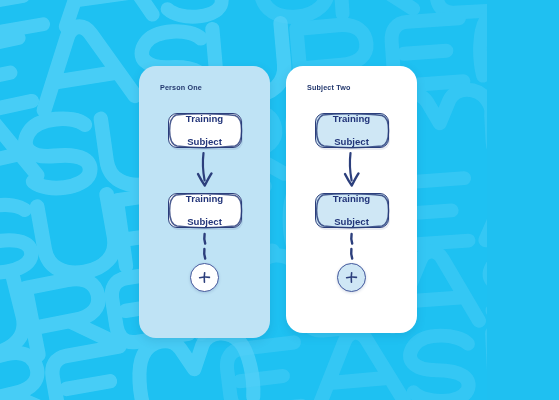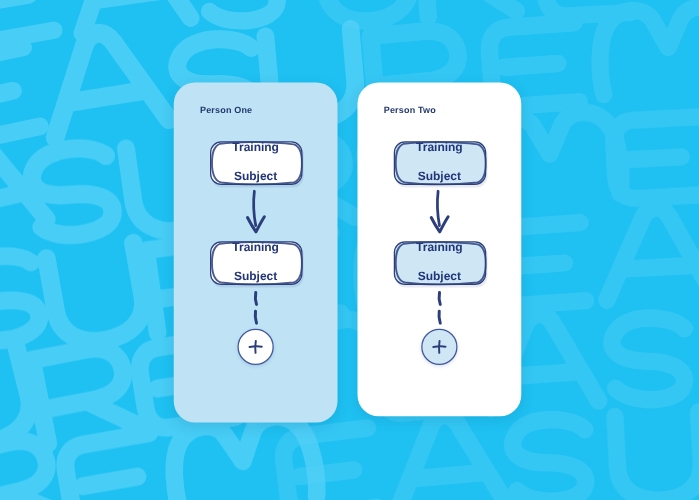--- a/index.html
+++ b/index.html
@@ -9,21 +9,21 @@
   body {
     width: 559px;
     height: 400px;
     overflow: hidden;
     font-family: "Liberation Sans", sans-serif;
     background: #1fc0f1;
   }
 
   #stage {
     position: relative;
-    width: 559px;
+    width: 487px;
     height: 400px;
     background: #be185d;
     overflow: hidden;
   }
 
   
   #bg-pattern {
     position: absolute;
     inset: 0;
     width: 559px;
@@ -342,21 +342,21 @@
           <svg viewBox="0 0 20 20" width="15" height="15" aria-hidden="true">
             <path d="M3.5 10.2 C7.5 9.4 13 9.2 16.6 9.8" fill="none" stroke="#2c3f7c" stroke-width="2.1" stroke-linecap="round"></path>
             <path d="M10.2 3.6 C9.6 7.4 9.4 12 9.9 16.3" fill="none" stroke="#2c3f7c" stroke-width="2.1" stroke-linecap="round"></path>
           </svg>
         </div>
 
       </div>
     </div>
 
     <div class="card variant-plain">
-      <div class="card-title">Person Two</div>
+      <div class="card-title">Subject Two</div>
 
       <div class="flow">
 
         <div class="node">
           <svg class="sketch" viewBox="0 0 78 39" aria-hidden="true">
             <path d="M10 4 C26 2 52 2.5 69 4.5 C74 6 75.5 11 75.5 19 C75.7 27 74.5 33 69 35 C50 37 26 37 11 35 C5.5 33.5 3.6 27 3.6 19.5 C3.6 11 5 6 10 4 Z" fill="none" stroke="#2c3f7c" stroke-width="1.5" stroke-linejoin="round" opacity="0.85"></path>
           </svg>
           <span>Training</span>
           <span class="line2">Subject</span>
         </div>

